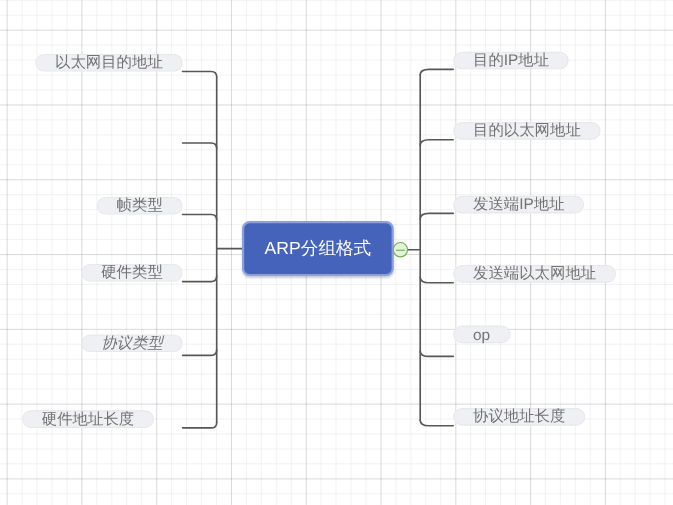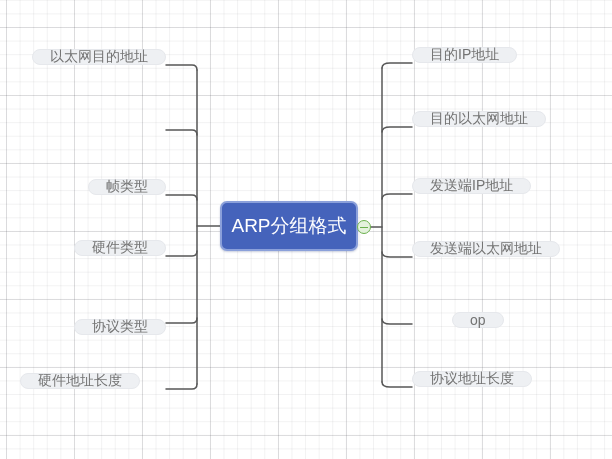--- a/index.html
+++ b/index.html
@@ -54,21 +54,21 @@
     position: absolute;
     left: 220px; top: 201px;
     width: 138px; height: 50px;
     box-sizing: border-box;
     display: flex;
     align-items: center;
     justify-content: center;
     background: #4563bb;
     border: 2px solid #8ba0da;
     border-radius: 7px;
-    font-size: 19px;
+    font-size: 16px;
     color: #ffffff;
     white-space: nowrap;
     box-shadow: 0 1px 2px rgba(40,60,120,0.25);
     cursor: default;
   }
   .collapse-btn {
     position: absolute;
     left: 357px; top: 220px;
     width: 14px; height: 14px;
     box-sizing: border-box;
@@ -108,29 +108,29 @@
     <path d="M412,194 H390 Q382,194 382,199"></path>
     <path d="M412,257 H390 Q382,257 382,252"></path>
     <path d="M412,324 H390 Q382,324 382,319"></path>
     <path d="M412,387 H390 Q382,387 382,382"></path>
     <path d="M382,68 V382"></path>
   </svg>
 
   <div class="topic topic-left" style="right: 446px; top: 49px;">以太网目的地址</div>
   <div class="topic topic-left" style="right: 446px; top: 240px;">硬件类型</div>
   <div class="topic topic-left" style="right: 446px; top: 179px;">帧类型</div>
-  <div class="topic topic-left" style="right: 446px; top: 319px;">协议类型</div>
+  <div class="topic topic-left" style="right: 446px; top: 304px; font-style: italic;">协议类型</div>
   <div class="topic topic-left" style="right: 472px; top: 373px;">硬件地址长度</div>
 
   <div class="root-topic">ARP分组格式</div>
 
   <div class="collapse-btn">
     <span class="minus-line"></span>
   </div>
 
   <div class="topic" style="left: 412px; top: 47px;">目的IP地址</div>
   <div class="topic" style="left: 412px; top: 111px;">目的以太网地址</div>
   <div class="topic" style="left: 412px; top: 241px;">发送端以太网地址</div>
   <div class="topic" style="left: 412px; top: 178px;">发送端IP地址</div>
-  <div class="topic" style="left: 412px; top: 312px; margin-left: 40px;">op</div>
+  <div class="topic" style="left: 412px; top: 296px;">op</div>
   <div class="topic" style="left: 412px; top: 371px;">协议地址长度</div>
 
 </div>
 
 </body></html>

